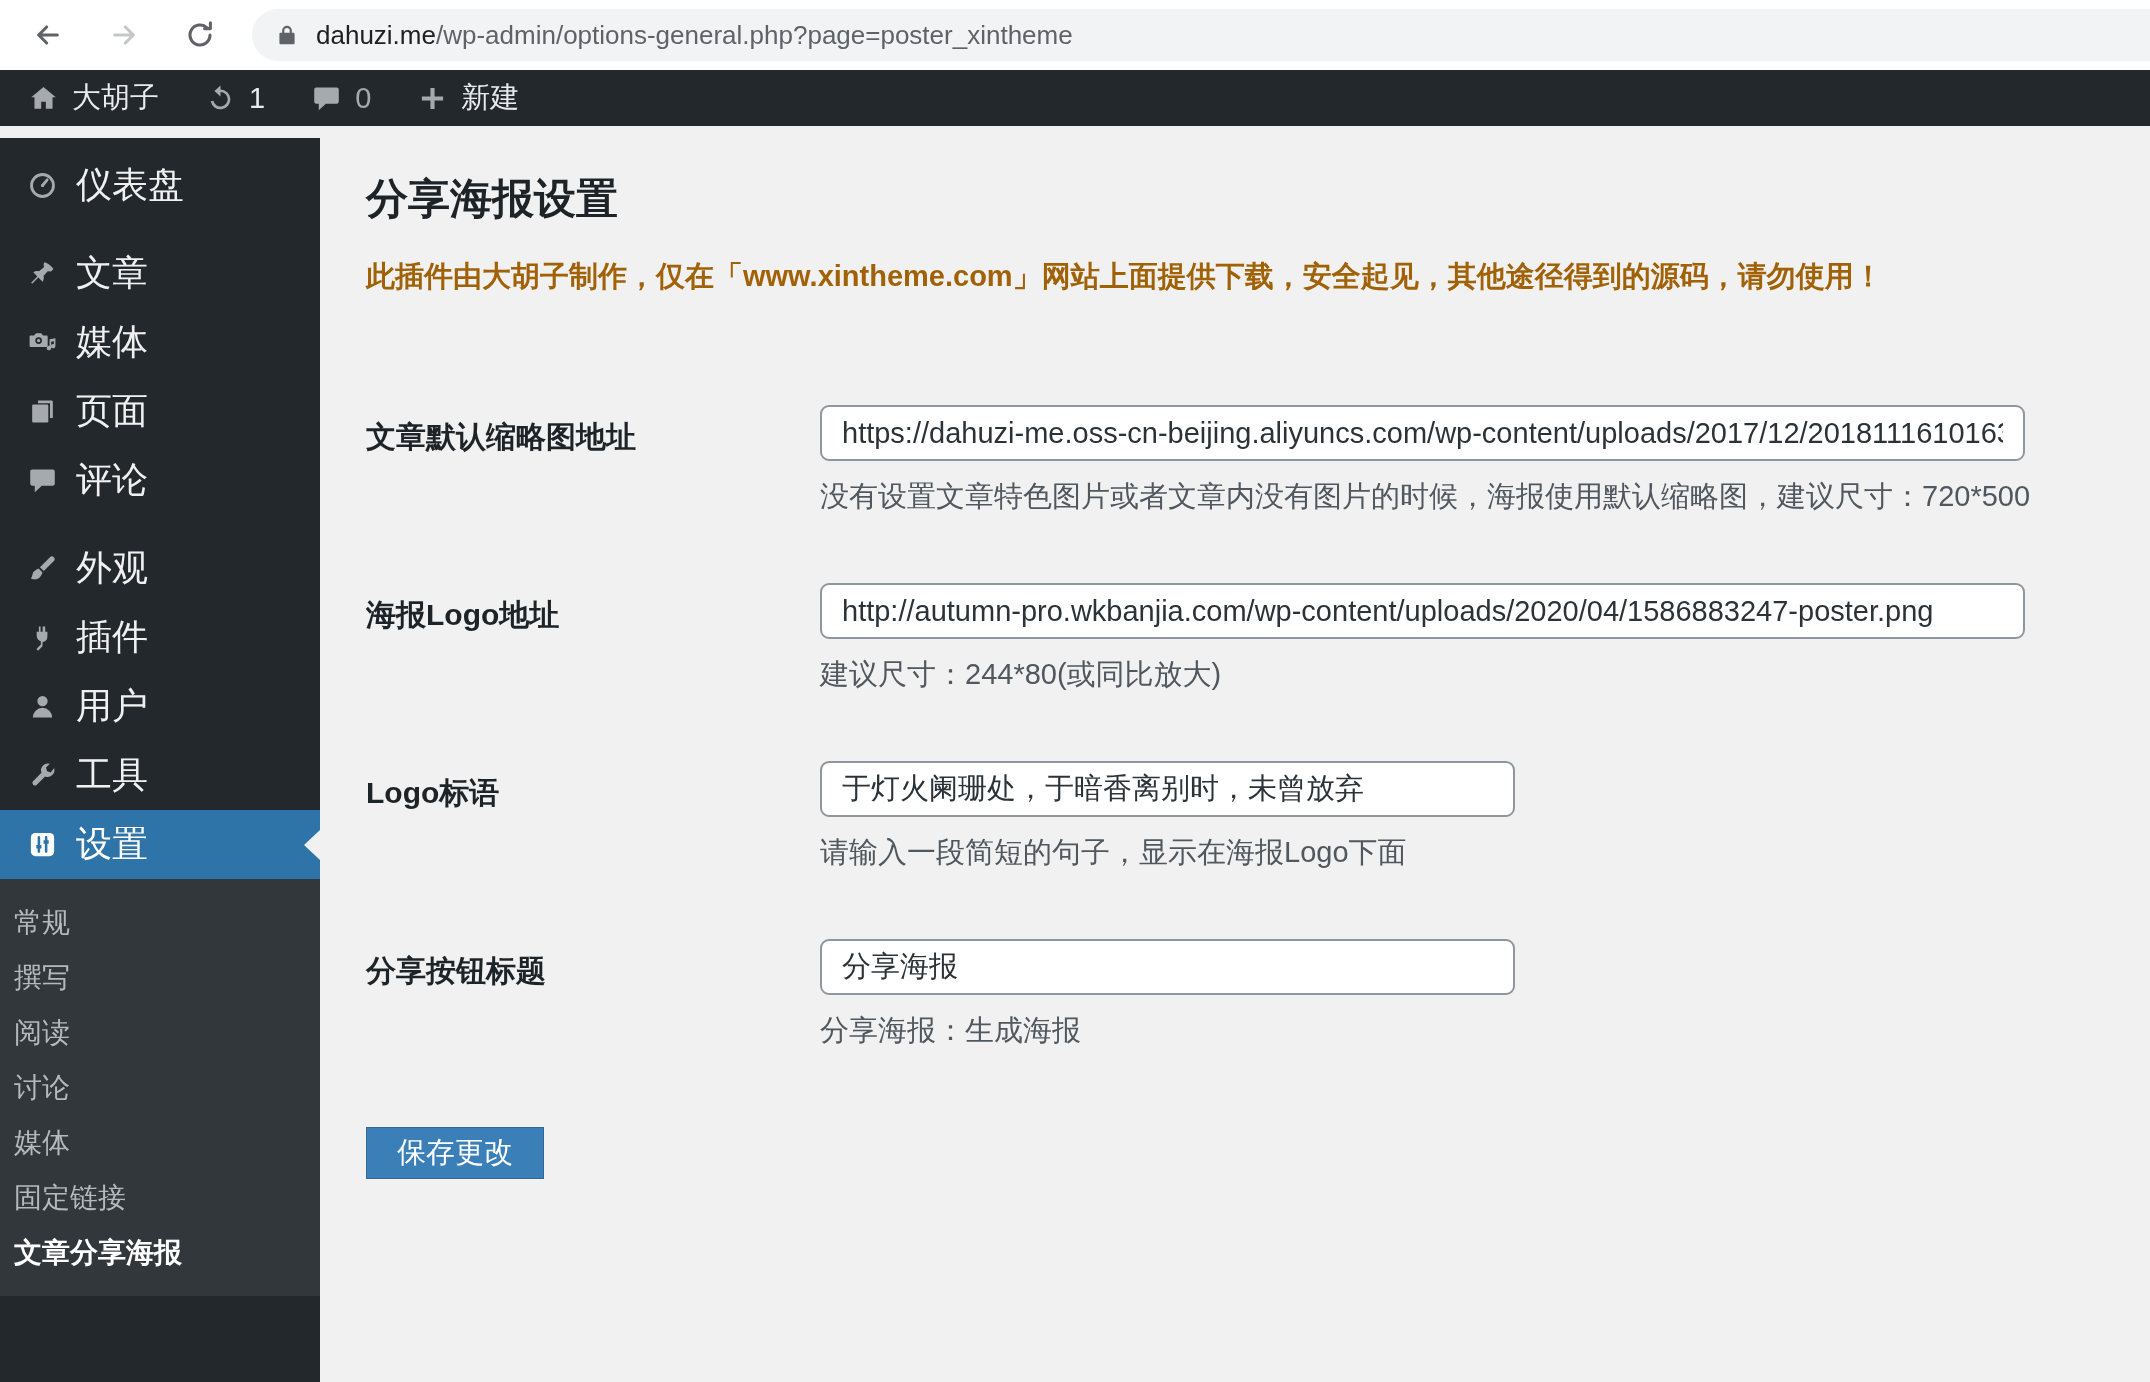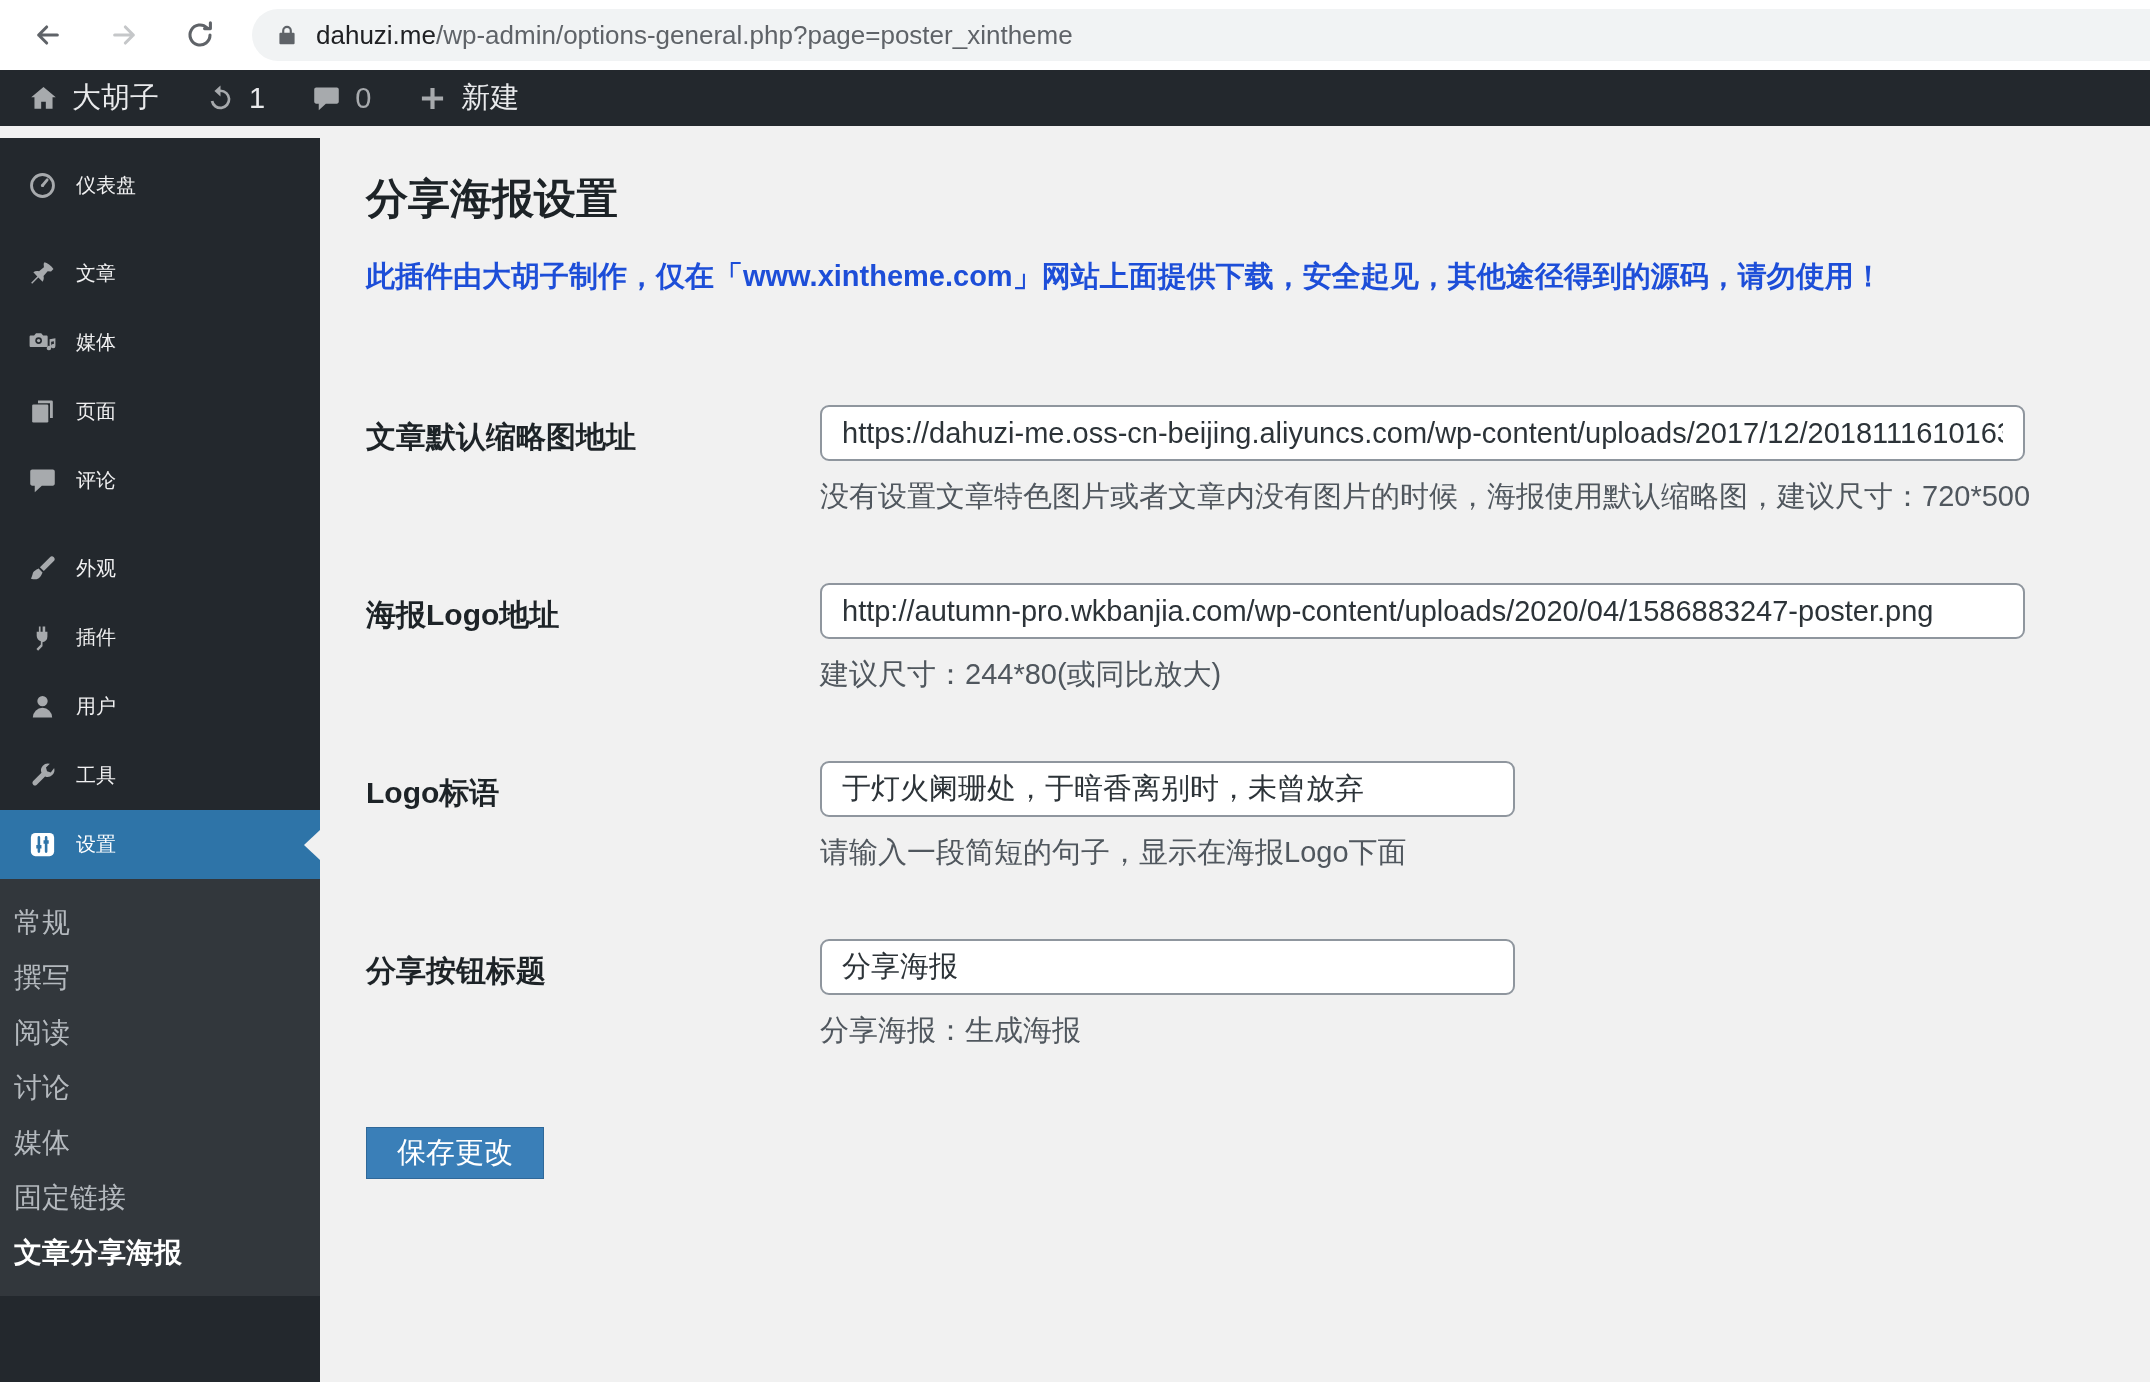--- a/index.html
+++ b/index.html
@@ -32,39 +32,39 @@
               display:flex; align-items:center; padding-left:28px; color:#e9eaec; font-size:29px; }
   .ab-item { display:flex; align-items:center; gap:13px; margin-right:46px; cursor:pointer; }
   .ab-icon { width:31px; height:31px; color:#a7aaad; display:flex; flex:none; }
   .ab-icon svg { width:31px; height:31px; }
   .ab-count-dim { color:#a7aaad; }
 
   
   .sidebar { position:absolute; top:138px; left:0; width:320px; bottom:0; background:#23282d; }
   .menu { padding-top:13px; }
   .menu-item { height:69px; display:flex; align-items:center; padding-left:27px; gap:18px;
-               color:#f0f0f1; font-size:20px; cursor:pointer; }
+               color:#f0f0f1; font-size:36px; cursor:pointer; }
   .micon { width:31px; height:31px; color:#a7aaad; flex:none; display:flex; }
   .micon svg { width:31px; height:31px; }
   .menu-sep { height:19px; }
   .menu-item.active { background:#2e74a8; color:#fff; position:relative; }
   .menu-item.active .micon { color:#fff; }
   .current-arrow { position:absolute; right:0; top:50%; transform:translateY(-50%);
                    width:0; height:0; border-top:15px solid transparent;
                    border-bottom:15px solid transparent; border-right:16px solid #f1f1f1; }
   .submenu { background:#32373c; padding:16px 0; }
   .submenu-item { height:55px; display:flex; align-items:center; padding-left:14px;
                   color:#b4b9be; font-size:28px; cursor:pointer; }
   .submenu-item.current { color:#fff; font-weight:bold; }
 
   
   .content { position:absolute; left:320px; top:138px; right:0; bottom:0; background:#f1f1f1;
              padding:37px 40px 0 46px; }
   .page-title { font-size:42px; font-weight:600; color:#1d2327; line-height:1.15; }
-  .notice { margin-top:34px; font-size:29px; font-weight:700; color:#1d4ed8; }
+  .notice { margin-top:34px; font-size:29px; font-weight:700; color:#a16207; }
   .form { margin-top:108px; }
   .row { display:flex; margin-bottom:66px;gap:7px; }
   .row-label { width:447px; flex:none; padding-top:12px; font-size:30px; font-weight:700; color:#1d2327; }
   .field input { height:56px; border:2px solid #8f969e; border-radius:9px; background:#fff;
                  font-size:29px; color:#2c3338; padding:0 20px; font-family:inherit; outline:none; }
   input.wide { width:1205px; }
   input.narrow { width:695px; }
   .help { margin-top:16px; font-size:29px; color:#50575e; }
   .save-btn { margin-top:10px; height:52px; padding:0 30px; background:#3a7fb8; color:#fff;
               font-size:29px; border:1px solid #2f6899; border-radius:0; font-family:inherit;

